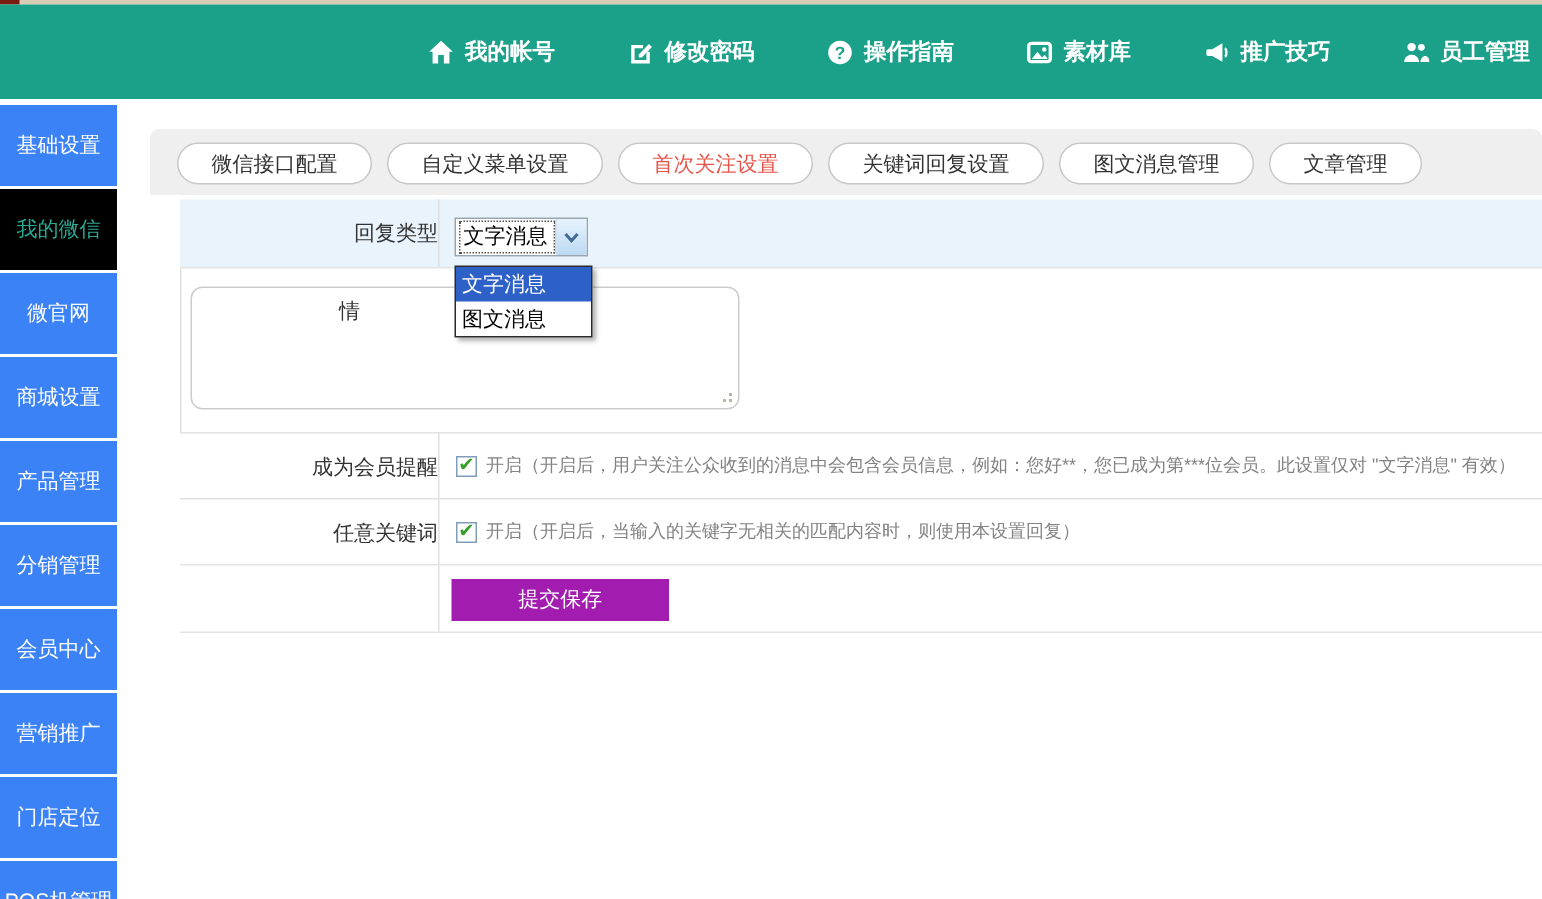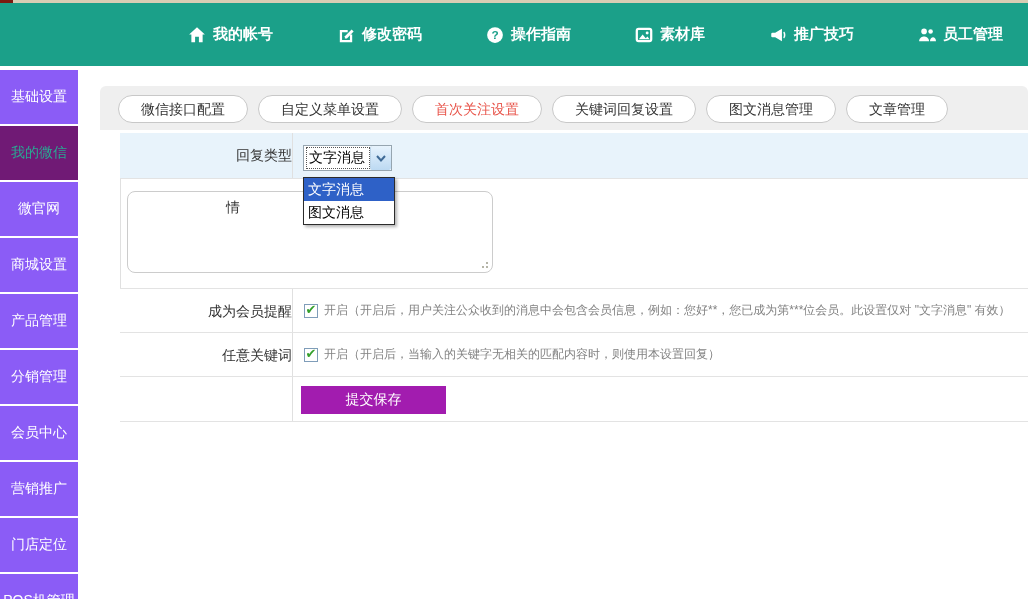--- a/index.html
+++ b/index.html
@@ -5,29 +5,29 @@
   * { margin:0; padding:0; box-sizing:border-box; }
   html,body { width:1028px; height:599px; overflow:hidden; background:#fff;
               font-family:"Liberation Sans","DejaVu Sans",sans-serif; }
 
   
   .topstrip { position:absolute; left:0; top:0; width:1028px; height:3px; background:#d8cdb4; }
   .topstrip .accent { position:absolute; left:0; top:0; width:13px; height:3px; background:#7b1a10; }
 
   
   .header { position:absolute; left:0; top:3px; width:1028px; height:63px; background:#1ba089;
-            display:flex; align-items:center; justify-content:flex-end; padding-right:25px; gap:64px; }
+            display:flex; align-items:center; justify-content:flex-end; padding-right:8px; gap:48px; }
   .menu-item { display:flex; align-items:center; gap:7px; color:#fff; font-size:15px; font-weight:bold; cursor:pointer; white-space:nowrap; }
   .menu-item svg { width:18px; height:18px; display:block; }
 
   
   .sidebar { position:absolute; left:0; top:66px; width:78px; bottom:0; padding-top:4px; }
-  .side-item { width:78px; height:54px; margin-bottom:2px; background:#8b5cf6; color:#fff;
+  .side-item { width:78px; height:54px; margin-bottom:2px; background:#3b82f6; color:#fff;
                font-size:14px; display:flex; align-items:center; justify-content:center; cursor:pointer; white-space:nowrap; }
-  .side-item.active { background:#701a75; color:#2aa893; }
+  .side-item.active { background:#000000; color:#2aa893; }
 
   
   .tabstrip { position:absolute; left:100px; top:86px; right:0; height:44px; background:#efefef;
               border-radius:6px 6px 0 0; display:flex; align-items:flex-start; padding:9px 0 0 18px; gap:10px; }
   .tab { height:28px; line-height:26px; padding:0 22px; background:#fff; border:1px solid #c8c8c8;
          border-radius:14px; font-size:14px; color:#333; cursor:pointer; white-space:nowrap; }
   .tab.active { color:#e8544a; }
 
   
   .formtable { position:absolute; left:120px; top:133px; right:0; }

